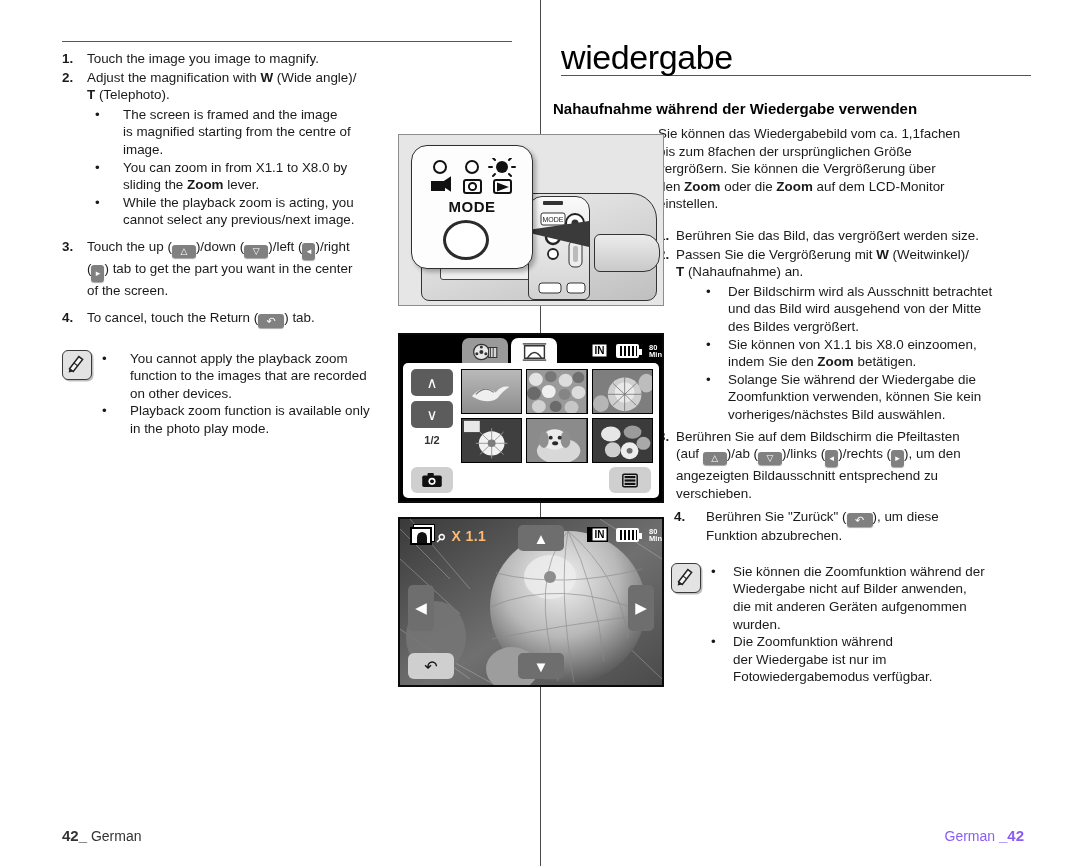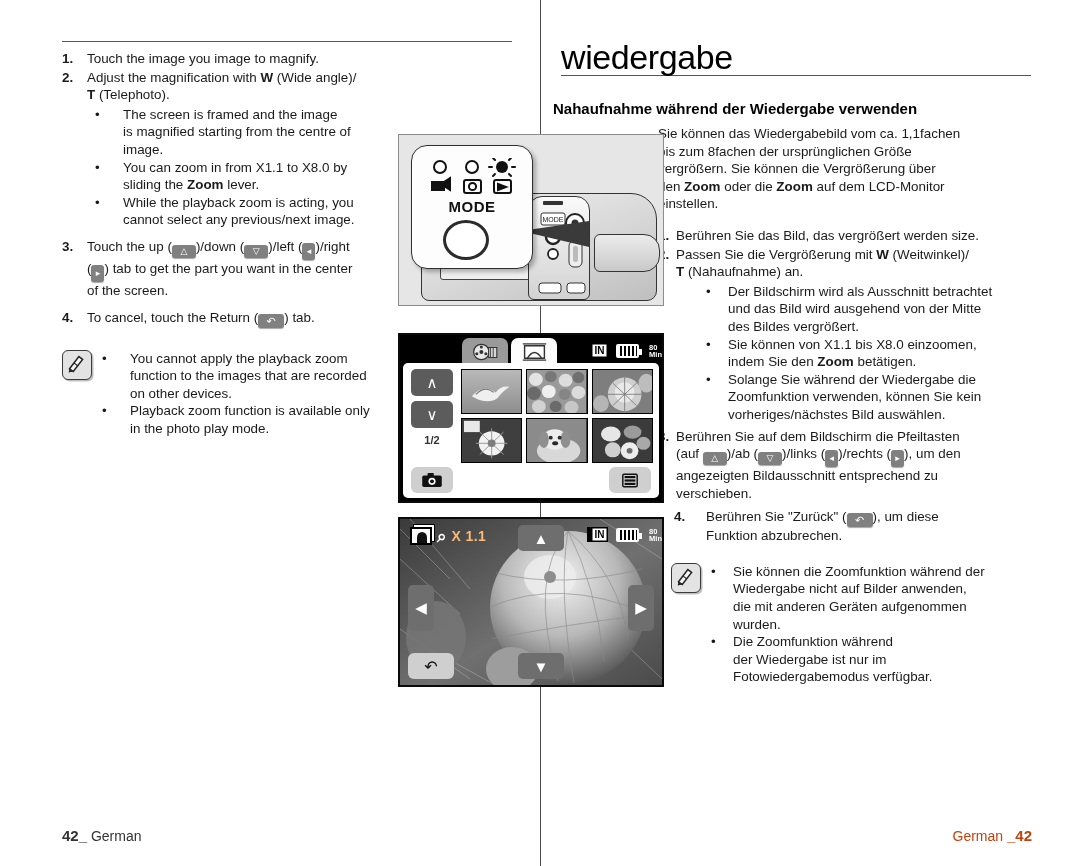--- a/index.html
+++ b/index.html
@@ -170,21 +170,21 @@
   .arw.down  { left: 118px; bottom: 6px; width: 46px; height: 26px; font-size: 15px; }
   .arw.left  { left: 8px;  top: 66px; width: 26px; height: 46px; font-size: 15px; }
   .arw.right { right: 8px; top: 66px; width: 26px; height: 46px; font-size: 15px; }
   .ret-btn { position: absolute; left: 8px; bottom: 6px; width: 46px; height: 26px;
     background:#cfcfcf; border-radius:6px; display:flex; align-items:center; justify-content:center;
     color:#111; font-size:16px; }
 
   
   .footer-l { position: absolute; left: 62px; bottom: 22px; font-size: 14px; color: #333; }
   .footer-l .pg { font-weight: bold; font-size: 15px; }
-  .footer-r { position: absolute; right: 48px; bottom: 22px; font-size: 14px; color: #c2410c; }
+  .footer-r { position: absolute; right: 56px; bottom: 22px; font-size: 14px; color: #8b5cf6; }
   .footer-r .pg { font-weight: bold; font-size: 15px; }
 </style>
 </head>
 <body>
 
 <div class="page">
 
   <div class="v-divider"></div>
 
   <div class="col-en">

